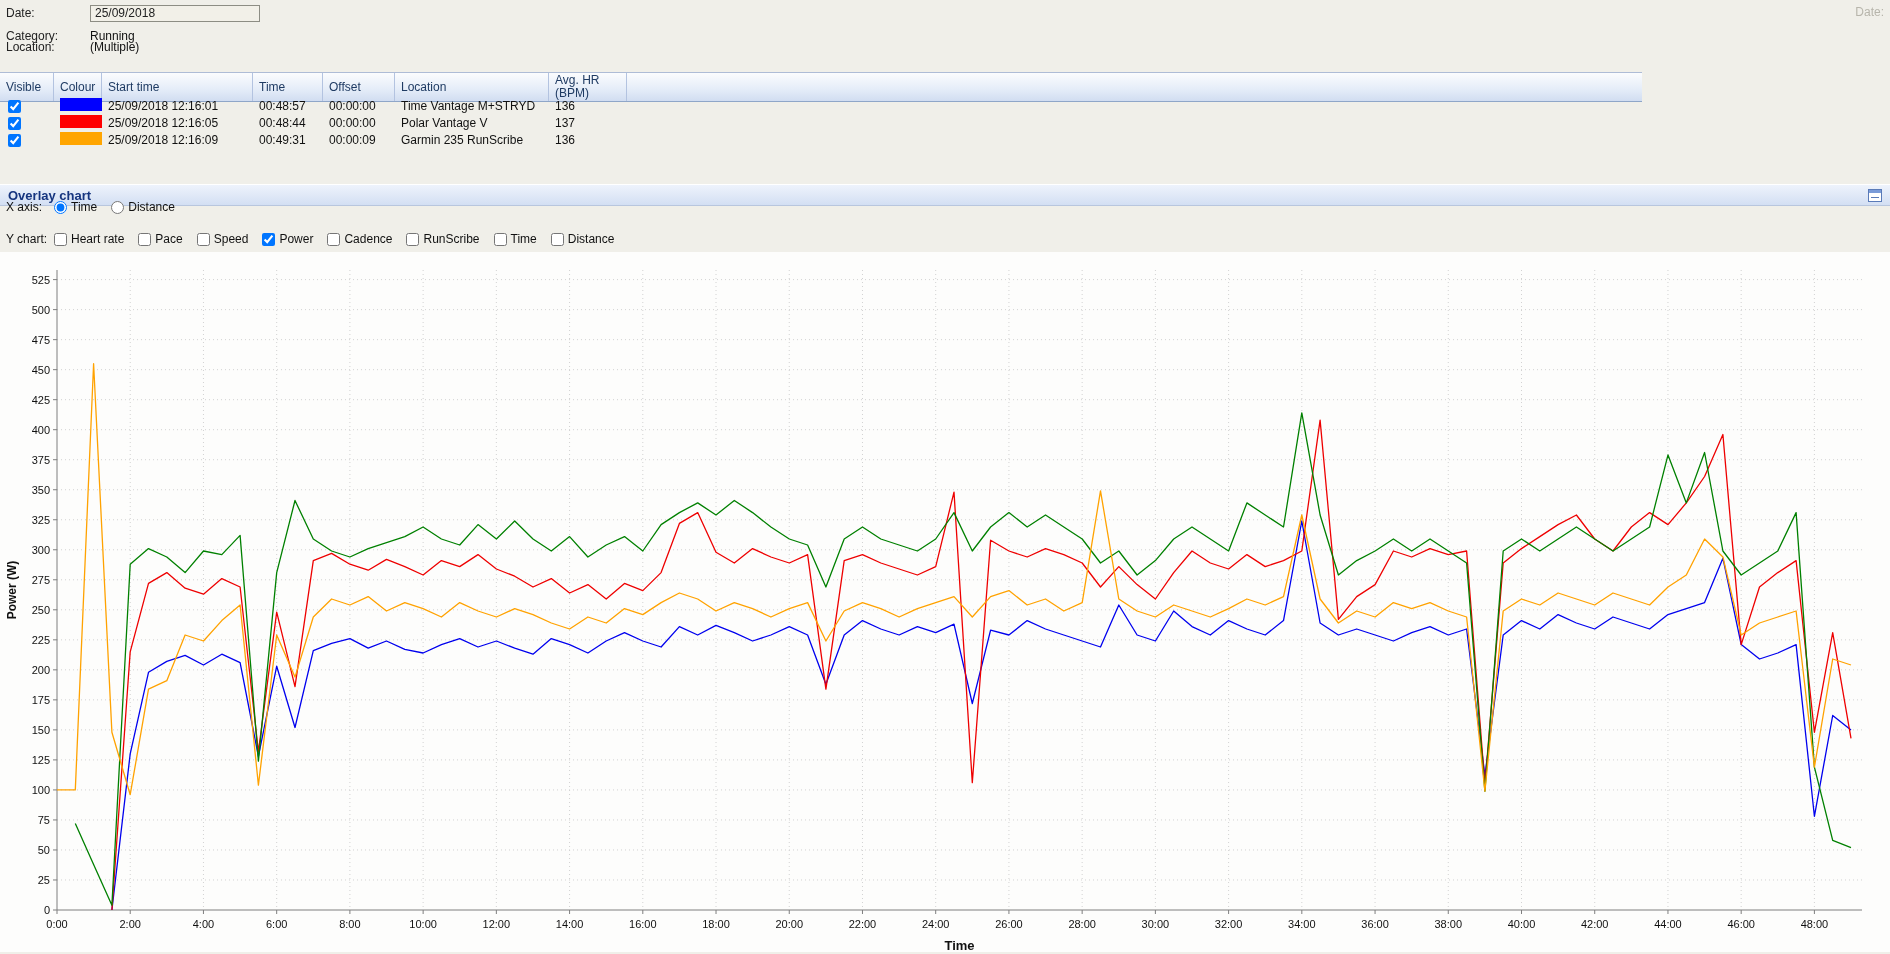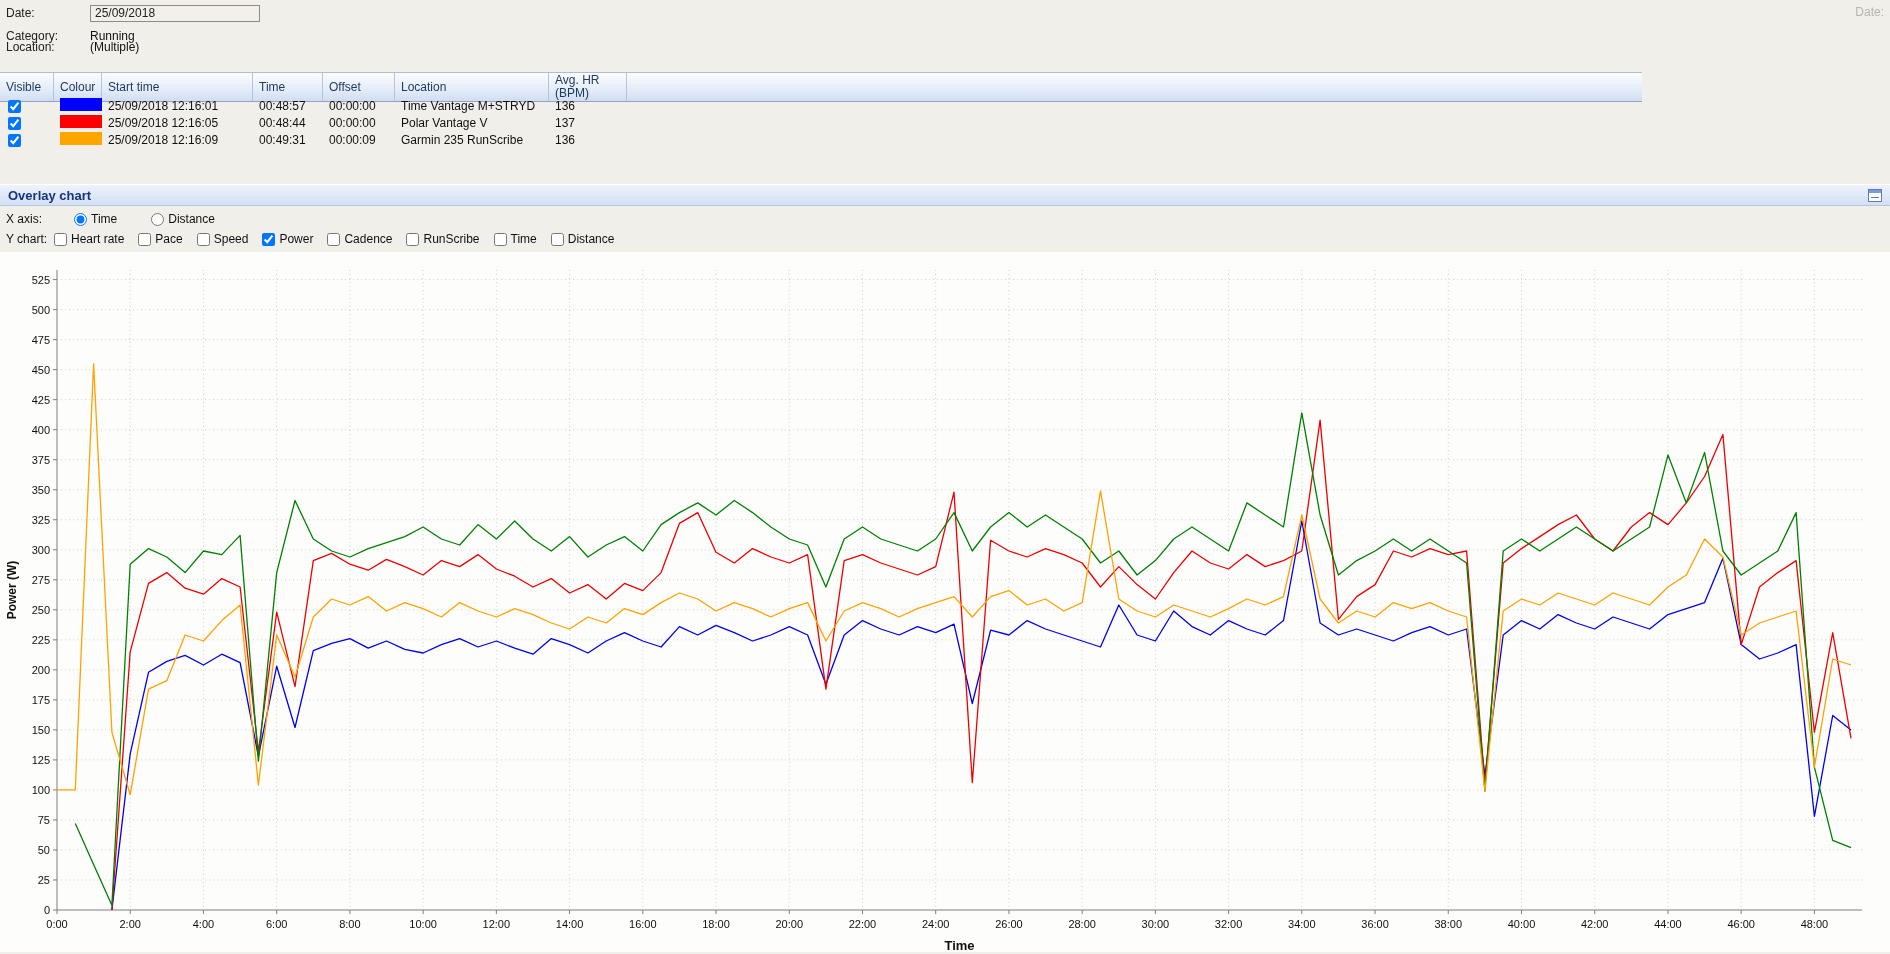--- a/index.html
+++ b/index.html
@@ -108,21 +108,21 @@
       <div class="tcell c5">Garmin 235 RunScribe</div>
       <div class="tcell c6">136</div>
     </div>
   </div>
 
   <div class="overlay-header">
     <span class="overlay-title">Overlay chart</span>
     <span class="collapse-icon"></span>
   </div>
 
-  <div class="ctrl-row" style="top:210px;gap:20px;">
+  <div class="ctrl-row" style="top:198px;">
     <span class="ctrl-label">X axis:</span>
     <label class="opt">
       <input type="radio" name="xaxis" checked="" style="">
       <span>Time</span>
     </label>
     <label class="opt">
       <input type="radio" name="xaxis" style="">
       <span>Distance</span>
     </label>
   </div>

